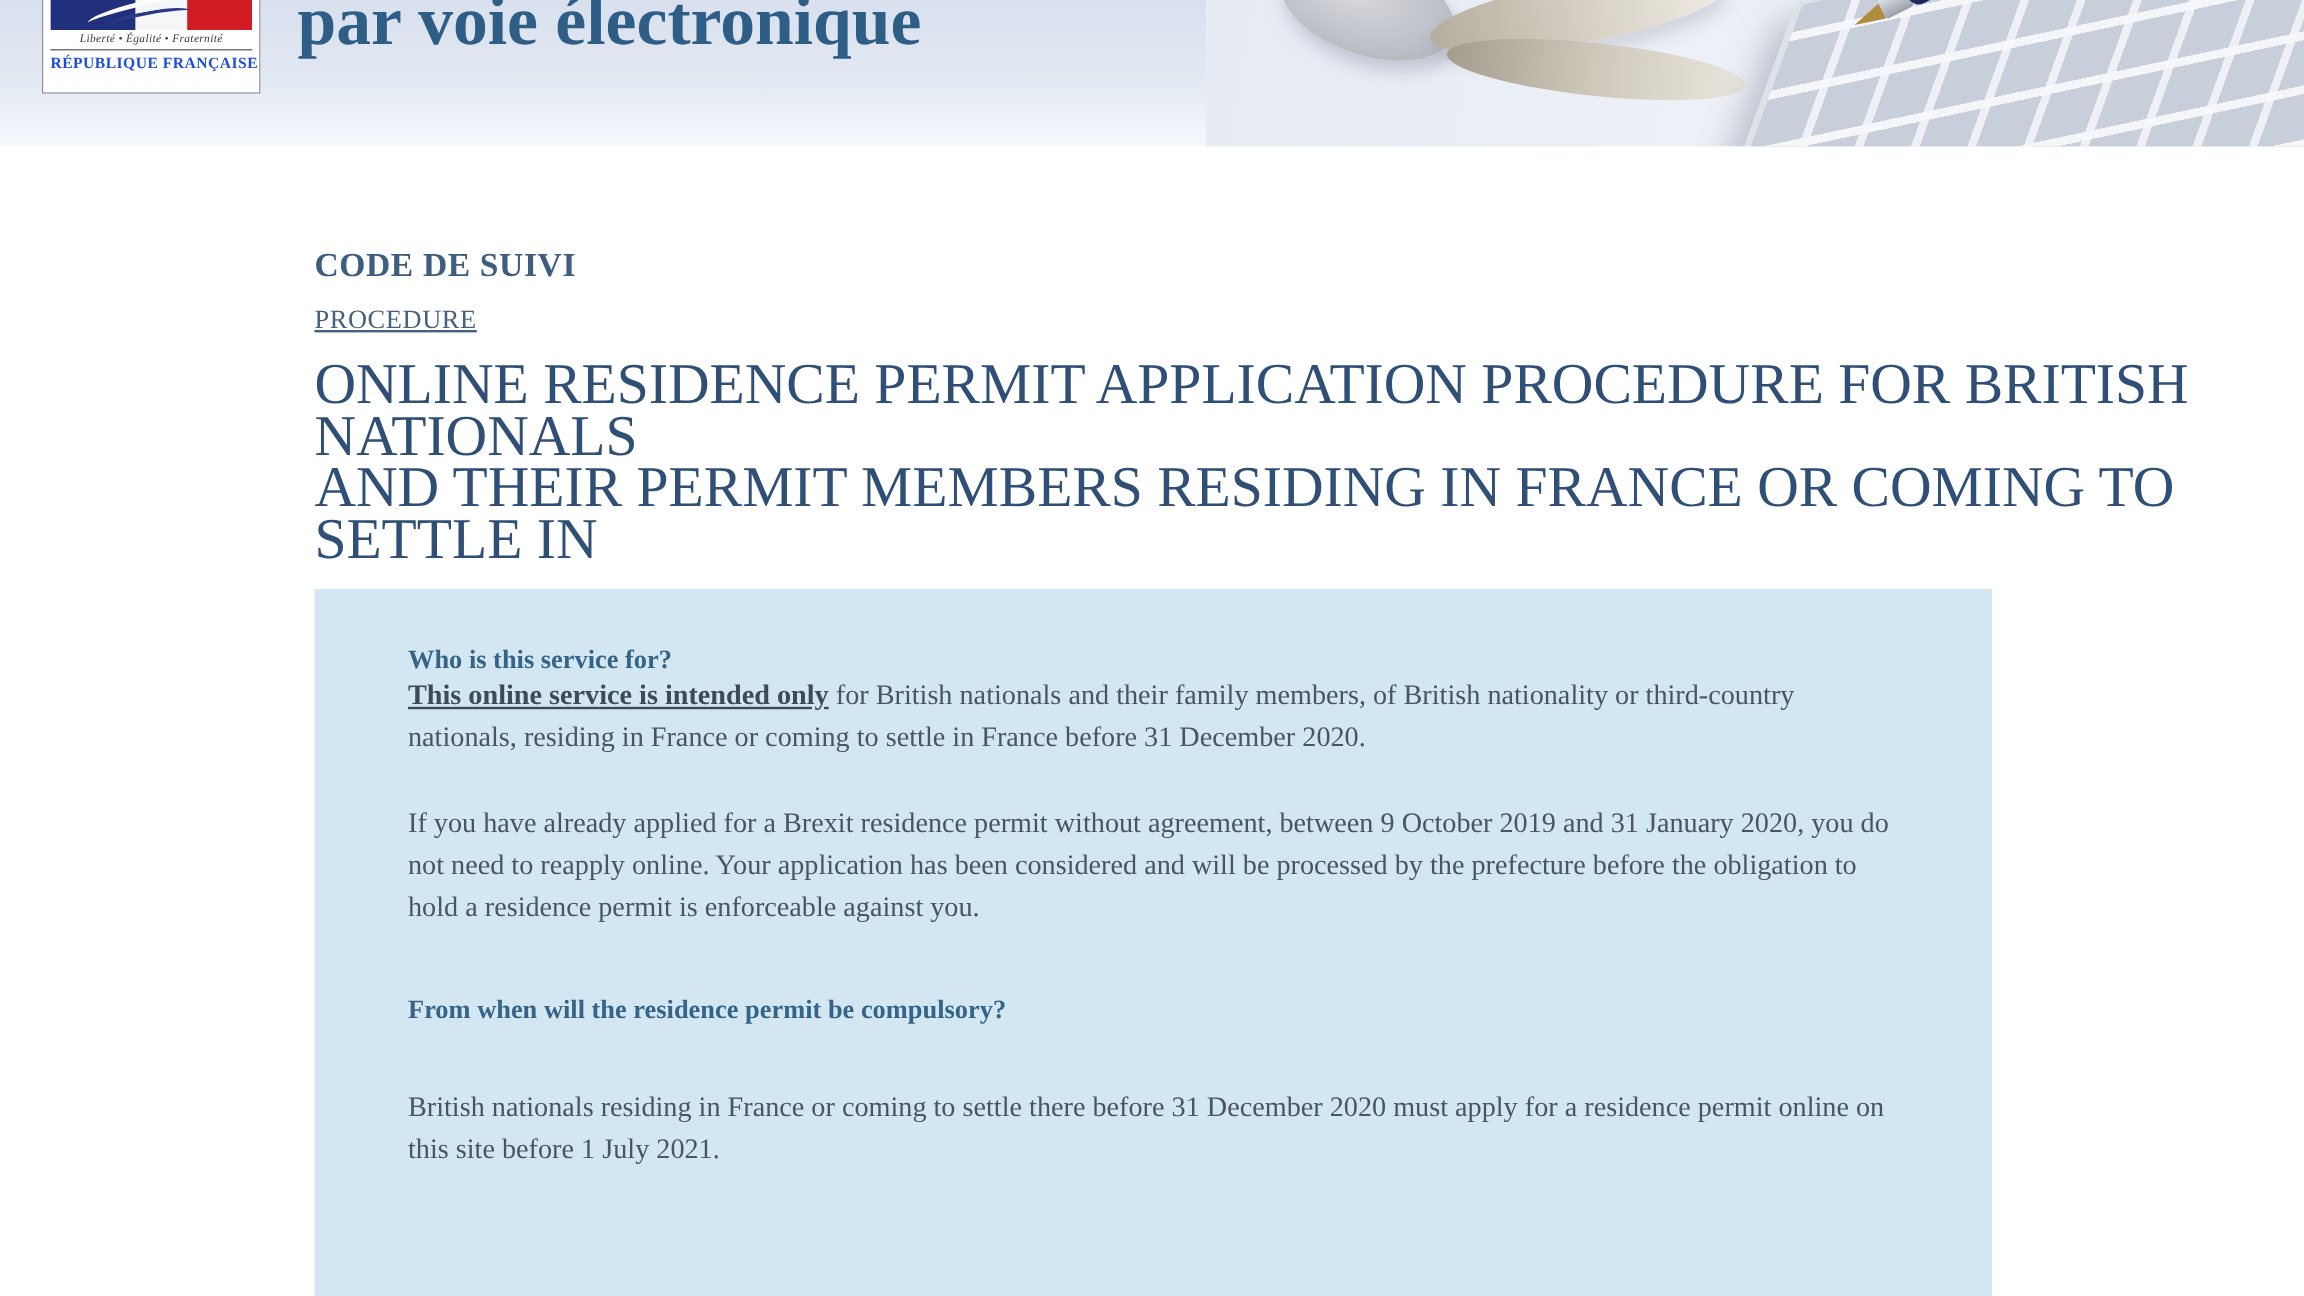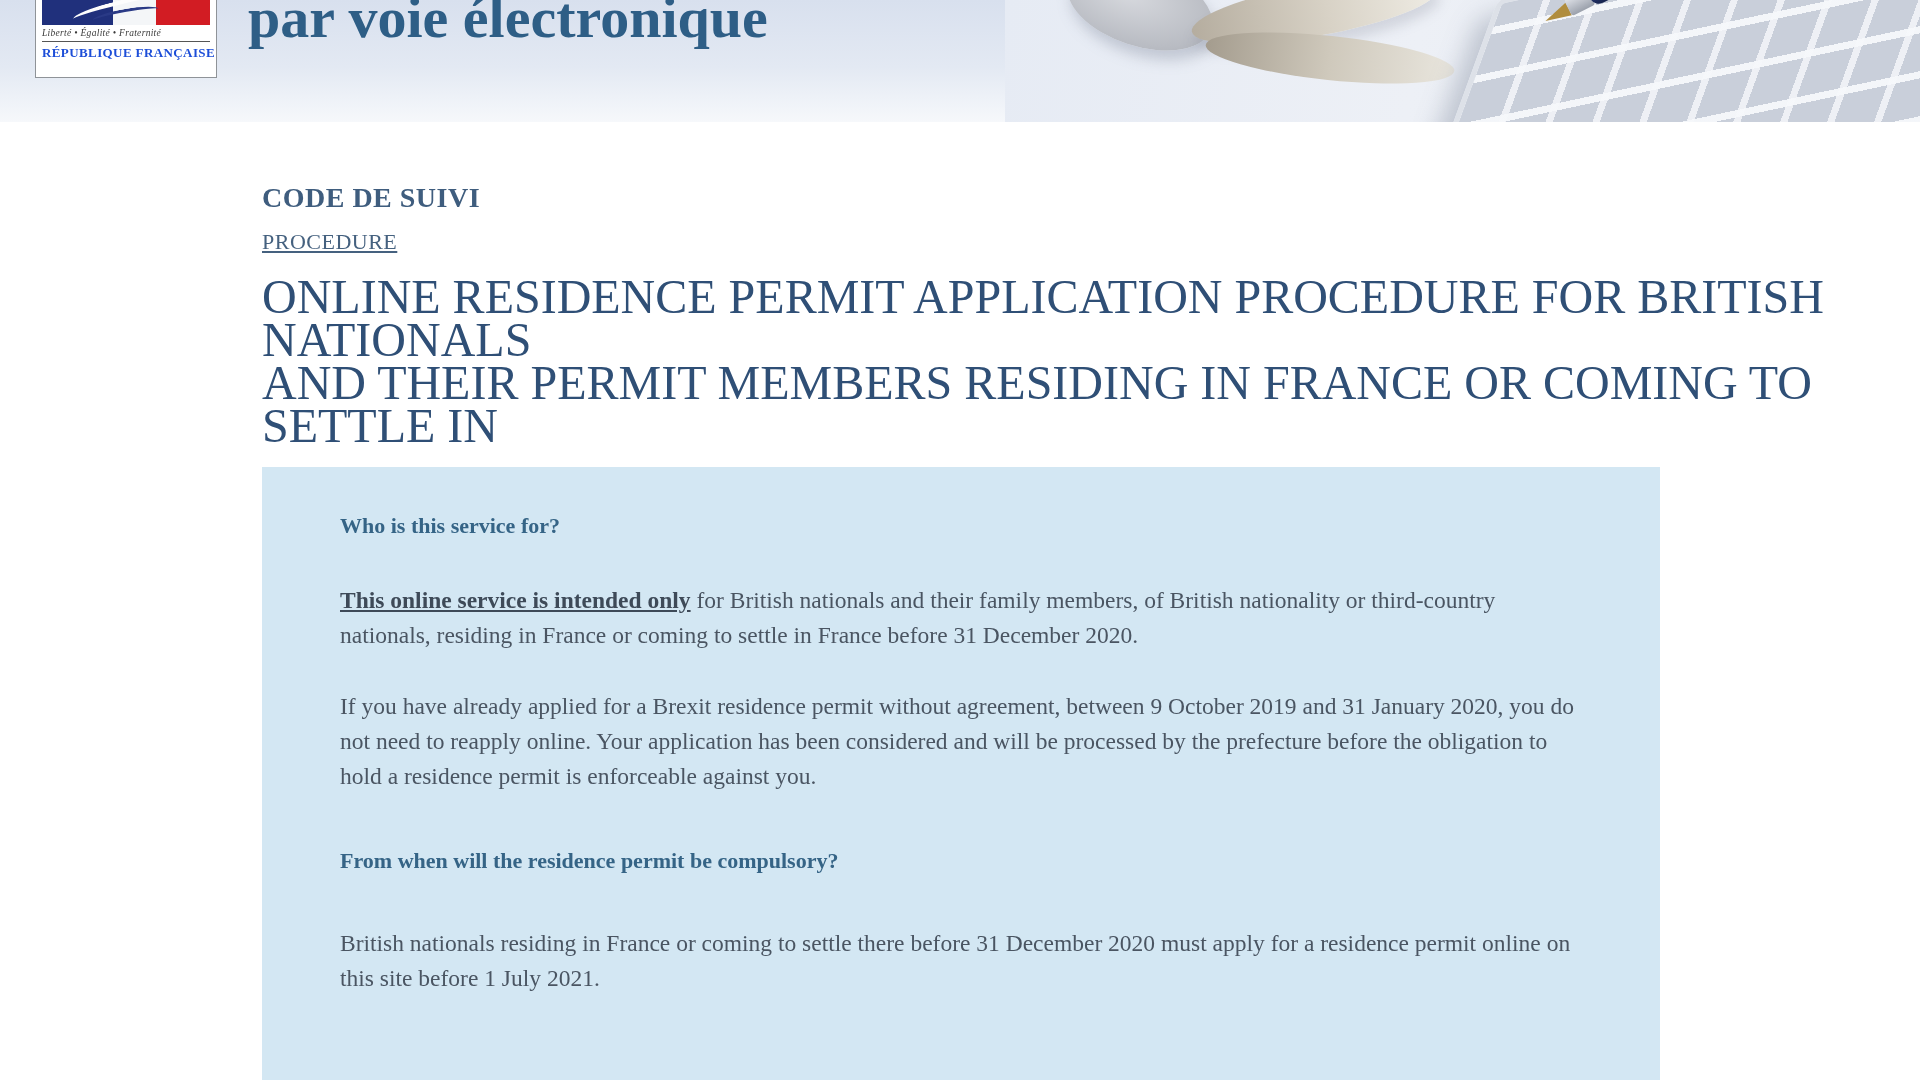--- a/index.html
+++ b/index.html
@@ -20,21 +20,21 @@
   }
   .logo .flag { position:relative; height:34px; width:100%; overflow:hidden; }
   .flag .b { position:absolute; left:0; top:0; width:42%; height:100%; background:#20307c; }
   .flag .w { position:absolute; left:42%; top:0; width:26%; height:100%; background:#f4f6f8; }
   .flag .r { position:absolute; left:68%; top:0; width:32%; height:100%; background:#d21c23; }
   .flag .swoosh1 { position:absolute; left:18%; top:28%; width:55%; height:40%;
     border-top:4px solid #fdfdfd; border-radius:50%; transform:rotate(-14deg); }
   .flag .swoosh2 { position:absolute; left:30%; top:52%; width:40%; height:34%;
     border-top:3px solid #2a3a86; border-radius:50%; transform:rotate(-10deg); }
   .logo .motto { margin-top:3px; font-style:italic; font-size:9.5px; color:#3a3a3a;
-    text-align:left; letter-spacing:.3px; border-bottom:1px solid #555; padding-bottom:3px; }
+    text-align:center; letter-spacing:.3px; border-bottom:1px solid #555; padding-bottom:3px; }
   .logo .republic { margin-top:3px; font-size:13px; font-weight:bold; color:#1d4ed8;
     letter-spacing:.4px; white-space:nowrap; }
 
   
   .service-title {
     position:absolute; left:248px; top:-16px;
     font-size:58px; font-weight:bold; color:#2e5e86; letter-spacing:0;
   }
 
   
@@ -75,32 +75,32 @@
       repeating-linear-gradient(0deg, rgba(246,248,251,.95) 0 7px, rgba(246,248,251,0) 7px 44px),
       repeating-linear-gradient(90deg, #c9cfda 0 44px, #eef0f5 44px 52px),
       linear-gradient(180deg,#e8ebf1,#ccd2dc);
     transform:rotate(-12deg) skewX(-32deg);
     border:6px solid #dde1e8; border-radius:10px;
     box-shadow:-14px 16px 22px rgba(110,120,140,.35);
   }
 
   
   main { margin-left:262px; width:1620px; }
-  .code-label { margin-top:60px; font-size:28px; font-weight:bold;
+  .code-label { margin-top:84px; font-size:28px; font-weight:bold;
     color:#3f5d7e; letter-spacing:.5px; }
   .code-link { display:inline-block; margin-top:15px; font-size:22px;
     color:#45617f; text-decoration:underline; letter-spacing:.5px; cursor:pointer; }
   .page-heading { margin-top:20px; color:#2f4f76; }
   .page-heading div { font-size:48px; font-weight:normal; line-height:43px; letter-spacing:0; }
 
   .info-box { margin-top:20px; width:1398px; height:770px;
     background:#d3e7f3; padding:46px 70px 60px 78px; }
   .info-box h3 { font-size:22px; font-weight:bold; color:#356486; }
   .info-box .h2nd { margin-top:54px; }
-  .info-box p { margin-top:44px; font-size:23.5px; line-height:35px;
+  .info-box p { font-size:23.5px; line-height:35px;
     color:#4a5562; max-width:1258px; }
   .info-box p + p { margin-top:36px; }
   .info-box .lead { font-weight:bold; text-decoration:underline; color:#3e4a58; }
   .info-box .last { margin-top:52px; }
 </style>
 </head>
 <body>
 
 <div class="page">
 

